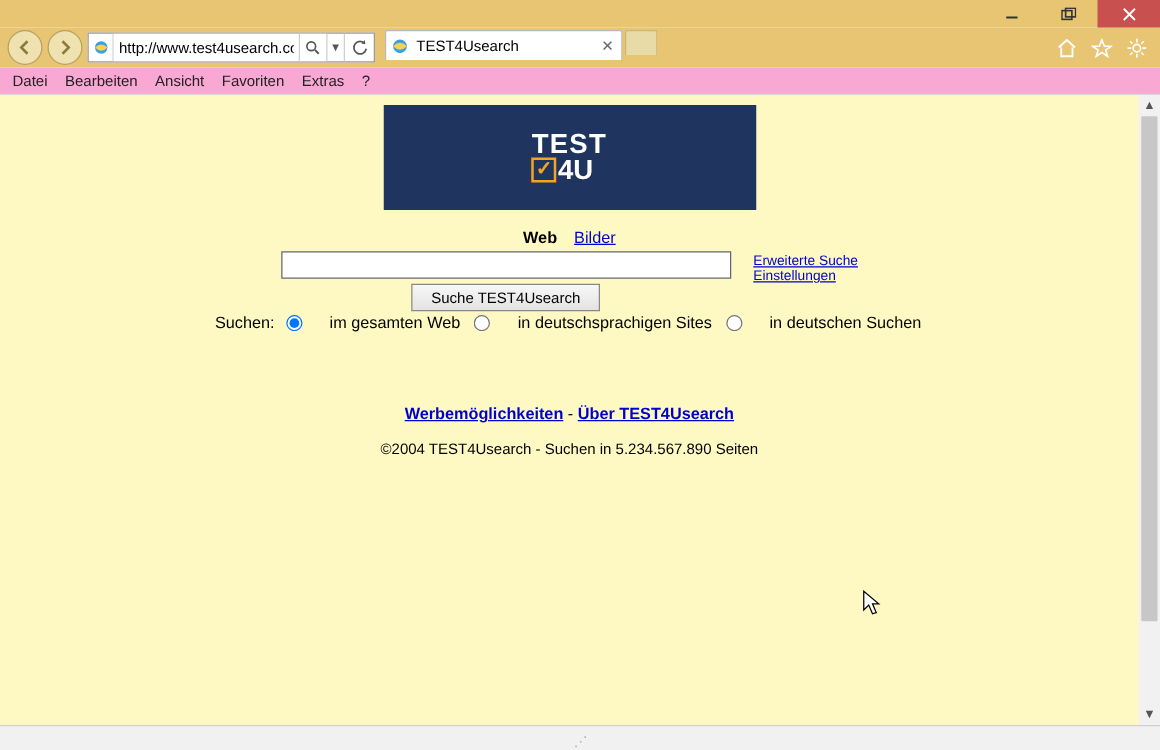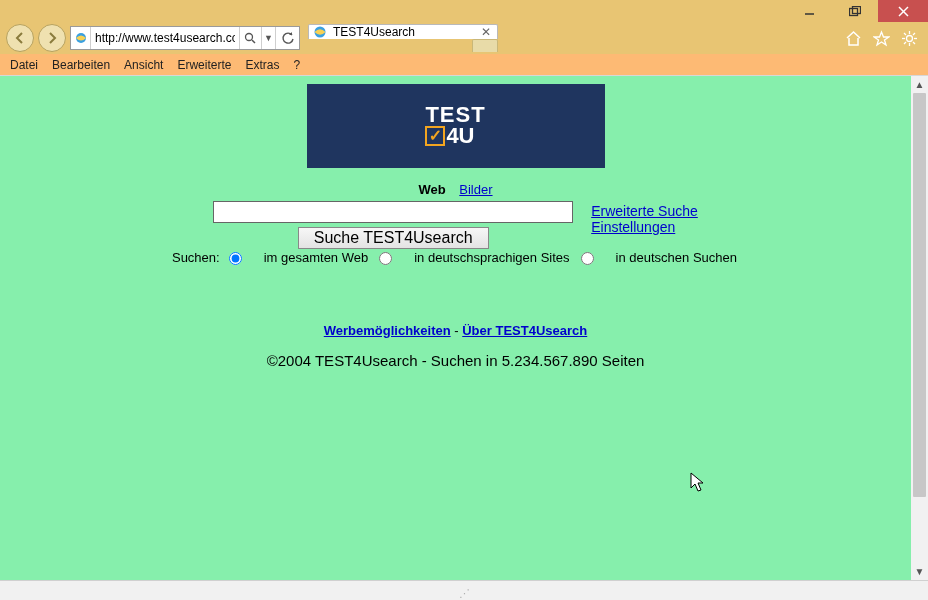--- a/index.html
+++ b/index.html
@@ -70,24 +70,22 @@
     border-left: 1px solid #cfcfcf;
     color: #555;
   }
   .addr-ctrl.search { background:#fff; }
   .addr-ctrl.caret { width:14px; font-size:9px; }
   .addr-ctrl.refresh { width:24px; }
 
   
   .tab-strip {
     display: flex;
-    align-items: flex-end;
     height: 28px;
     margin-left: 4px;
-    flex-direction: column;
   }
   .tab {
     background: #fff;
     border: 1px solid #b9b9b9;
     border-bottom: none;
     height: 24px;
     width: 190px;
     display: flex;
     align-items: center;
     padding: 0 4px;
@@ -113,39 +111,39 @@
     display: flex;
     gap: 10px;
     padding-right: 6px;
     color: #fff;
   }
   .toolbar-right .ticon { width:18px; height:18px; display:flex; align-items:center; justify-content:center; }
 
   
   .menubar {
     height: 22px;
-    background: #fdba74;
+    background: #f9a8d4;
     border-bottom: 1px solid #d7d7d7;
     display: flex;
     align-items: center;
     gap: 14px;
     padding: 0 10px;
     font-size: 12px;
     color: #222;
   }
 
   
   .content-wrap {
     position: relative;
     height: 504px;
     display: flex;
   }
   .page {
     flex: 1;
-    background: #86efac;
+    background: #fef9c3;
     text-align: center;
     overflow: hidden;
   }
   .scrollbar {
     width: 17px;
     background: #f1f1f1;
     display: flex;
     flex-direction: column;
   }
   .scroll-arrow {
@@ -201,45 +199,45 @@
     width: 360px; height:22px;
     border:1px solid #666;
     padding:0 4px;
     font-size:13px;
   }
   .search-btn {
     height: 22px;
     padding: 0 15px;
     background: linear-gradient(#f7f7f7, #e3e3e3);
     border:1px solid #888;
-    font-size:16px;
+    font-size:12px;
     cursor:pointer;
   }
   .side-links {
     text-align:left;
-    font-size:14px;
+    font-size:11px;
     margin-top:2px;
   }
   .side-links a { color:#0000cc; text-decoration:underline; display:block; }
 
   .radio-row {
     margin-top:0;
     font-size:13px;
     display:flex; gap:4px; justify-content:center; align-items:center;
   }
   .radio-row label { display:flex; align-items:center; gap:19px; margin-right:2px; }
 
   .footer-links {
     margin-top: 58px;
     font-size:13px;
   }
   .footer-links a { color:#0000cc; text-decoration:underline;font-weight:bold; }
   .copyright {
     margin-top: 14px;
-    font-size:15px;
+    font-size:12px;
     color:#000;
   }
 
   
   .cursor {
     position:absolute;
     left: 690px; top: 396px;
     pointer-events:none;
   }
 
@@ -358,21 +356,21 @@
           </g>
         </svg>
     </div>
   </div>
 </div>
 
 <div class="menubar">
   <span>Datei</span>
   <span>Bearbeiten</span>
   <span>Ansicht</span>
-  <span>Erweiterte</span>
+  <span>Favoriten</span>
   <span>Extras</span>
   <span>?</span>
 </div>
 
 <div class="content-wrap">
   <div class="page">
 
     <div class="logo">
       <div class="logo-left">
         <span class="t4u-top">TEST</span>

